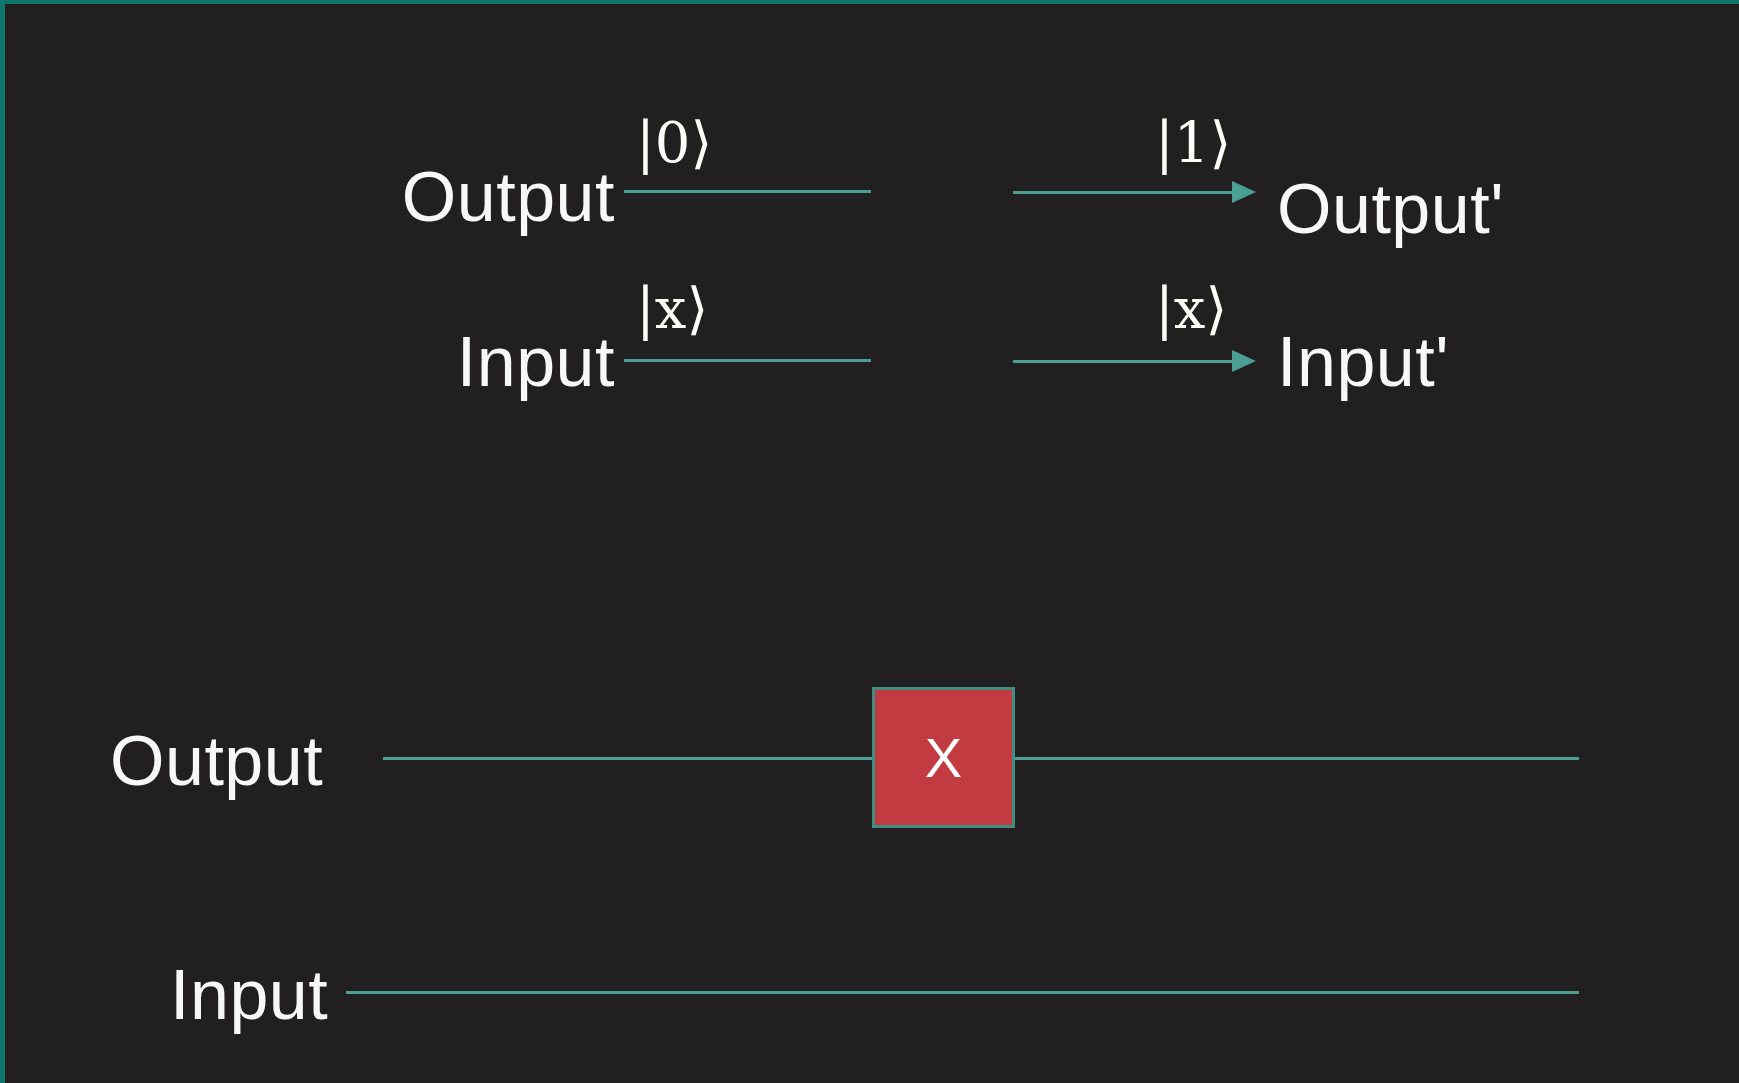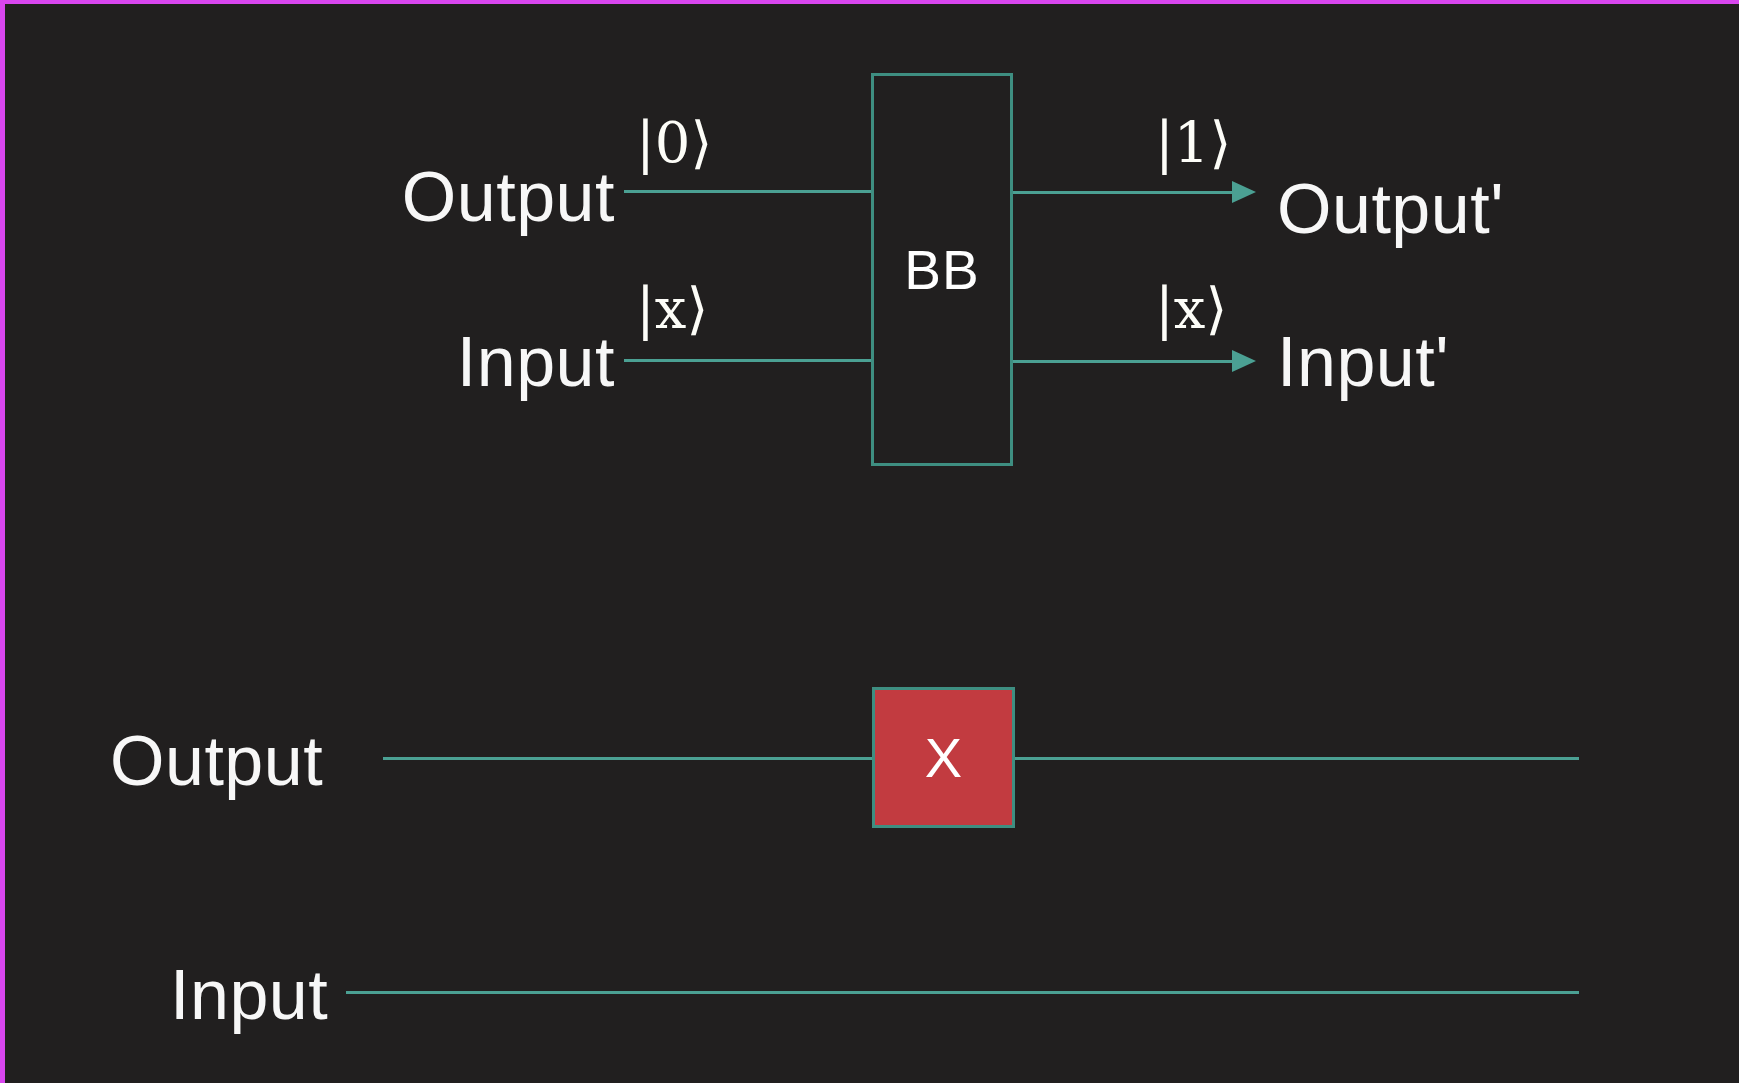--- a/index.html
+++ b/index.html
@@ -1,21 +1,21 @@
 <!DOCTYPE html>
 <html><head>
 <meta charset="utf-8">
 <style>
   * { box-sizing: border-box; margin: 0; padding: 0; }
   html, body { background: #000; }
   .stage {
     position: relative;
     width: 1739px;
     height: 1083px;
-    background: #d946ef;
+    background: #0f766e;
     overflow: hidden;
     font-family: "Liberation Sans", "DejaVu Sans", sans-serif;
   }
   .slide {
     position: absolute;
     left: 5px; top: 4px; right: 0; bottom: 0;
     background: #211F1F;
   }
   .label {
     position: absolute;
@@ -85,23 +85,20 @@
   <div class="label" style="left:1277px; top:169px;">Output'</div>
 
   <div class="label right-align" style="left:295px; top:322px; width:320px;">Input</div>
   <div class="ket" style="left:636px; top:276px;">|x⟩</div>
   <div class="wire" style="left:624px; top:359px; width:247px;"></div>
   <div class="wire" style="left:1013px; top:360px; width:220px;"></div>
   <div class="arrowhead" style="left:1232px; top:350px;"></div>
   <div class="ket" style="left:1155px; top:276px;">|x⟩</div>
   <div class="label" style="left:1277px; top:322px;">Input'</div>
 
-  <div class="gate-box bb-box">
-    <span>BB</span>
-  </div>
 
   <div class="label" style="left:110px; top:721px;">Output</div>
   <div class="wire" style="left:383px; top:757px; width:1196px;"></div>
   <div class="gate-box x-box">
     <span>X</span>
   </div>
 
   <div class="label" style="left:170px; top:955px;">Input</div>
   <div class="wire" style="left:346px; top:991px; width:1233px;"></div>
 </div>

